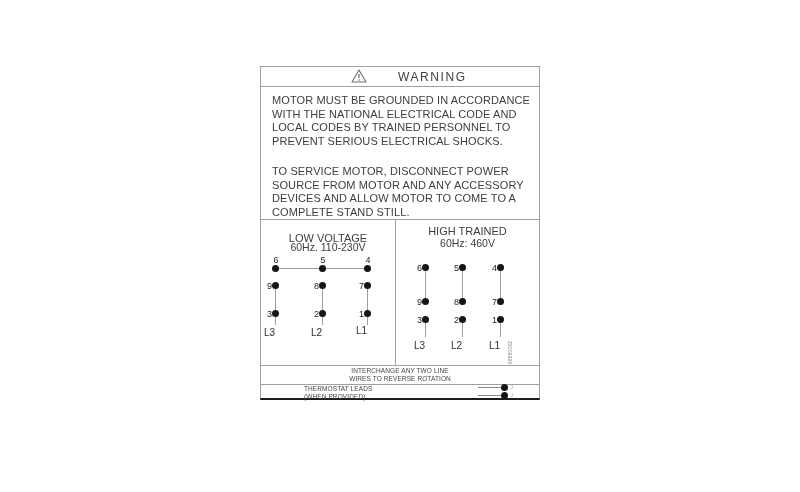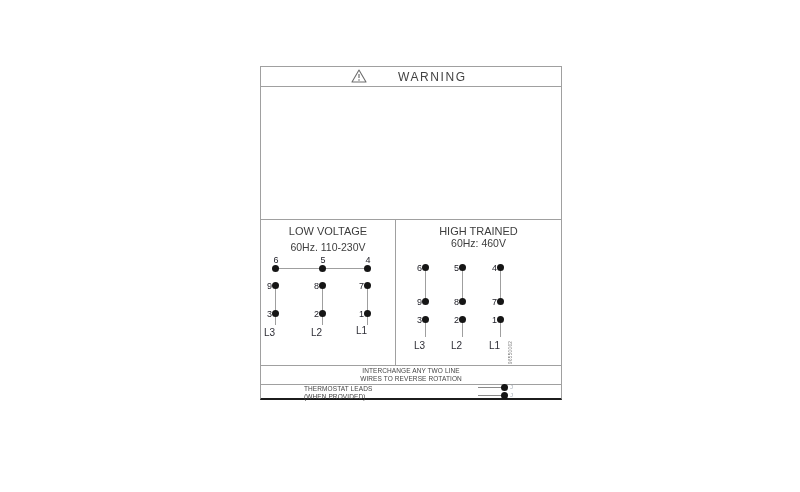--- a/index.html
+++ b/index.html
@@ -1,21 +1,21 @@
 <!DOCTYPE html>
 <html><head>
 <meta charset="utf-8">
 <style>
   html,body{margin:0;padding:0;background:#ffffff;}
   .canvas{
     position:relative;width:800px;height:492px;background:#ffffff;overflow:hidden;
     font-family:"Liberation Sans", sans-serif;color:#3d3d3d;
   }
   .label-box{
-    position:absolute;left:260px;top:66px;width:302px;height:334px;
+    position:absolute;left:260px;top:66px;width:280px;height:334px;
     border:1px solid #a0a0a0;border-bottom:2px solid #1c1c1c;box-sizing:border-box;
     background:#ffffff;
   }
   
   .hdr{position:absolute;left:0;right:0;top:0;height:19px;border-bottom:1px solid #a0a0a0;}
   .warn-tri{position:absolute;left:90px;top:2px;width:16px;height:14px;}
   .warn-word{position:absolute;left:137px;top:3px;font-size:12px;letter-spacing:1.6px;color:#424242;}
   
   .body-text{position:absolute;left:11px;right:6px;top:27px;font-size:11px;line-height:13.5px;letter-spacing:0.1px;color:#3d3d3d;}
   .body-text .p{white-space:pre-line;margin:0;}
@@ -54,26 +54,34 @@
     <div class="hdr">
       <svg class="warn-tri" viewBox="0 0 16 14">
         <path d="M8 1 L15 13 L1 13 Z" fill="none" stroke="#6e6e6e" stroke-width="1.1" stroke-linejoin="round"></path>
         <line x1="8" y1="5" x2="8" y2="9" stroke="#6e6e6e" stroke-width="1.2"></line>
         <circle cx="8" cy="11" r="0.8" fill="#6e6e6e"></circle>
       </svg>
       <span class="warn-word">WARNING</span>
     </div>
 
     <div class="body-text">
+      <p class="p">MOTOR MUST BE GROUNDED IN ACCORDANCE
+WITH THE NATIONAL ELECTRICAL CODE AND
+LOCAL CODES BY TRAINED PERSONNEL TO
+PREVENT SERIOUS ELECTRICAL SHOCKS.</p>
+      <p class="p">TO SERVICE MOTOR, DISCONNECT POWER
+SOURCE FROM MOTOR AND ANY ACCESSORY
+DEVICES AND ALLOW MOTOR TO COME TO A
+COMPLETE STAND STILL.</p>
     </div>
 
     <div class="panels">
 
       <div class="panel lv">
-        <div class="panel-title" style="top:5px">LOW VOLTAGE</div>
+        <div class="panel-title" style="top:12px">LOW VOLTAGE</div>
         <div class="panel-sub" style="top:21px">60Hz. 110-230V</div>
 
         <div class="hl" style="left:15px;top:48px;width:92px"></div>
 
         <div class="vl" style="left:14px;top:66px;height:28px"></div>
         <div class="vl" style="left:61px;top:66px;height:28px"></div>
         <div class="vl" style="left:106px;top:66px;height:28px"></div>
 
         <div class="vl" style="left:14px;top:94px;height:11px"></div>
         <div class="vl" style="left:61px;top:94px;height:11px"></div>

